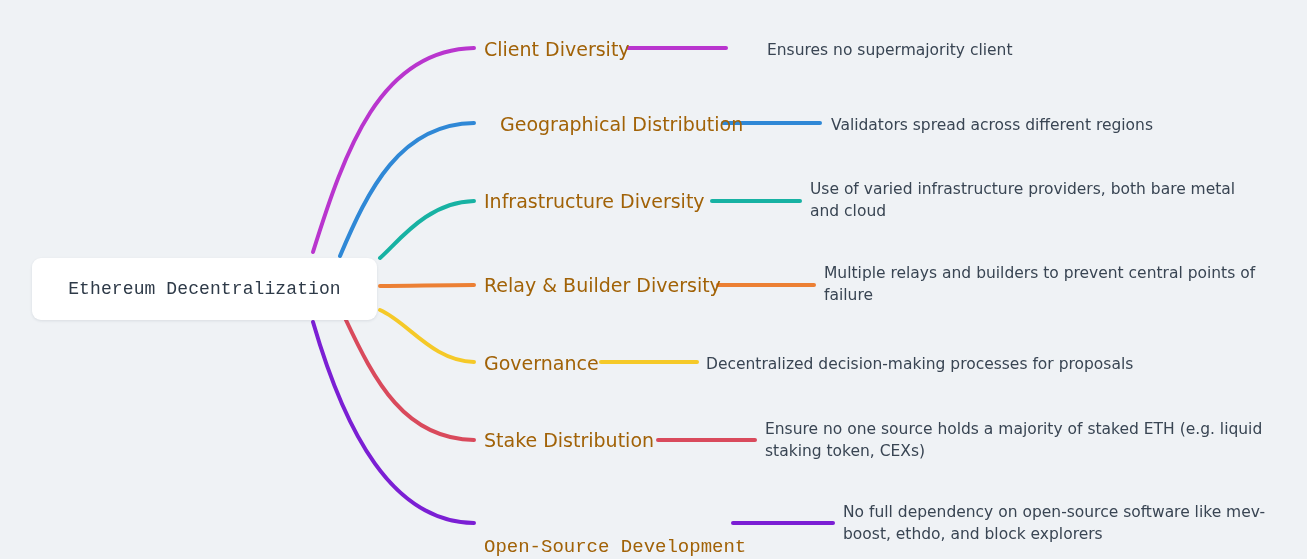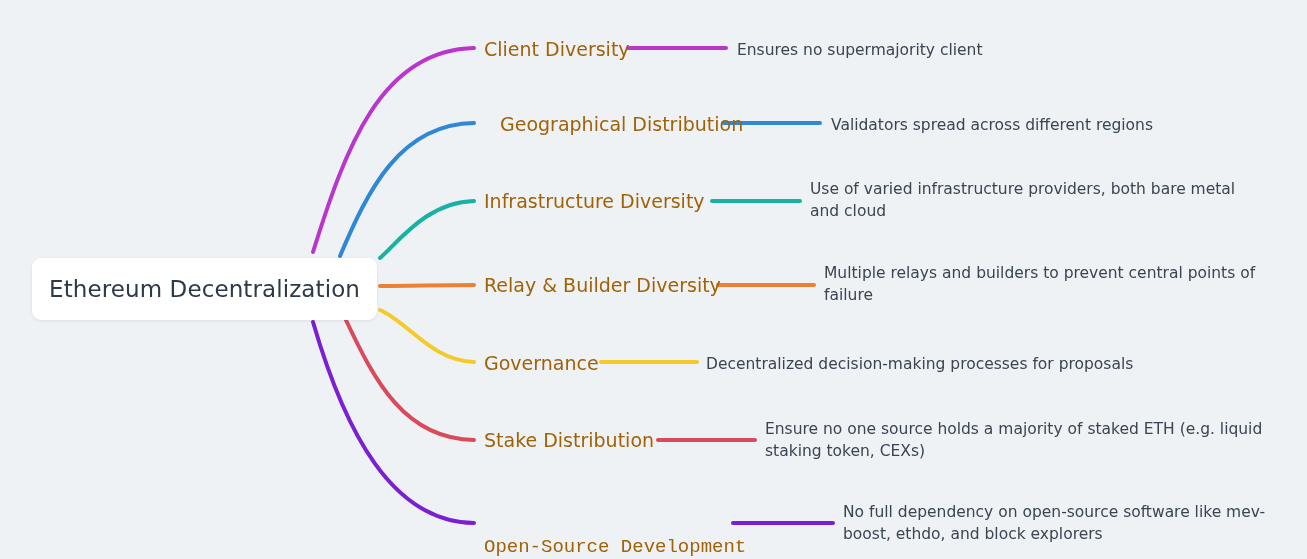--- a/index.html
+++ b/index.html
@@ -31,25 +31,26 @@
     background: #ffffff;
     border-radius: 9px;
     box-shadow: 0 1px 3px rgba(22, 35, 55, 0.10);
     display: flex;
     align-items: center;
     justify-content: center;
     box-sizing: border-box;
     padding: 0 14px;
   }
   .root-label {
-    font-size: 23px;
+    font-size: 18px;
     color: #2d3a४8;
     color: #2e3a48;
     letter-spacing: 0.1px;
     white-space: nowrap;
+    font-family: Liberation Mono, monospace;
   }
   .branch-label {
     position: absolute;
     font-size: 19px;
     color: #a16207;
     white-space: nowrap;
     line-height: 1.25;
   }
   .leaf-label {
     position: absolute;
@@ -91,21 +92,21 @@
   </div>
 
   <div class="branch-label" style="left:484px; top:38px;">Client Diversity</div>
   <div class="branch-label" style="left:484px; top:113px;margin-left:16px;">Geographical Distribution</div>
   <div class="branch-label" style="left:484px; top:190px;">Infrastructure Diversity</div>
   <div class="branch-label" style="left:484px; top:274px;">Relay &amp; Builder Diversity</div>
   <div class="branch-label" style="left:484px; top:352px;">Governance</div>
   <div class="branch-label" style="left:484px; top:429px;">Stake Distribution</div>
   <div class="branch-label" style="left:484px; top:536px;font-family:Liberation Mono, monospace;">Open-Source Development</div>
 
-  <div class="leaf-label nowrap" style="left:737px; top:39px;text-align:right;">Ensures no supermajority client</div>
+  <div class="leaf-label nowrap" style="left:767px; top:39px;text-align:right;">Ensures no supermajority client</div>
   <div class="leaf-label nowrap" style="left:831px; top:114px;">Validators spread across different regions</div>
   <div class="leaf-label wrap" style="left:824px; top:262px; width:440px;">Multiple relays and builders to prevent central points of failure</div>
   <div class="leaf-label wrap" style="left:810px; top:178px; width:440px;">Use of varied infrastructure providers, both bare metal and cloud</div>
   <div class="leaf-label nowrap" style="left:706px; top:353px;">Decentralized decision-making processes for proposals</div>
   <div class="leaf-label wrap" style="left:765px; top:418px; width:500px;">Ensure no one source holds a majority of staked ETH (e.g. liquid staking token, CEXs)</div>
   <div class="leaf-label wrap" style="left:843px; top:501px; width:430px;">No full dependency on open-source software like mev-boost, ethdo, and block explorers</div>
 
 </div>
 
 </body></html>

